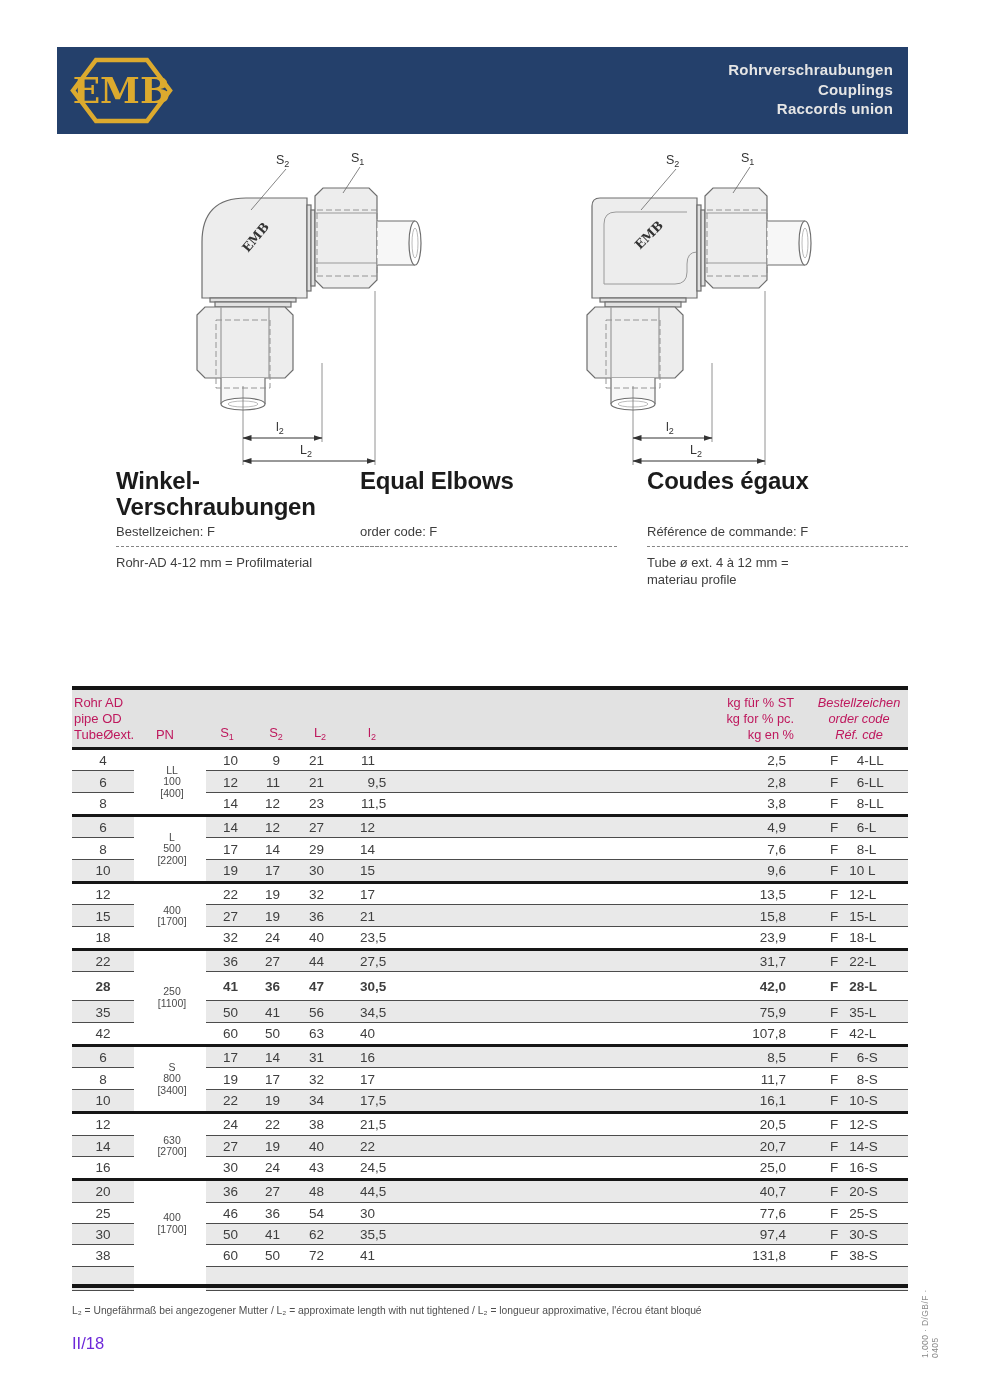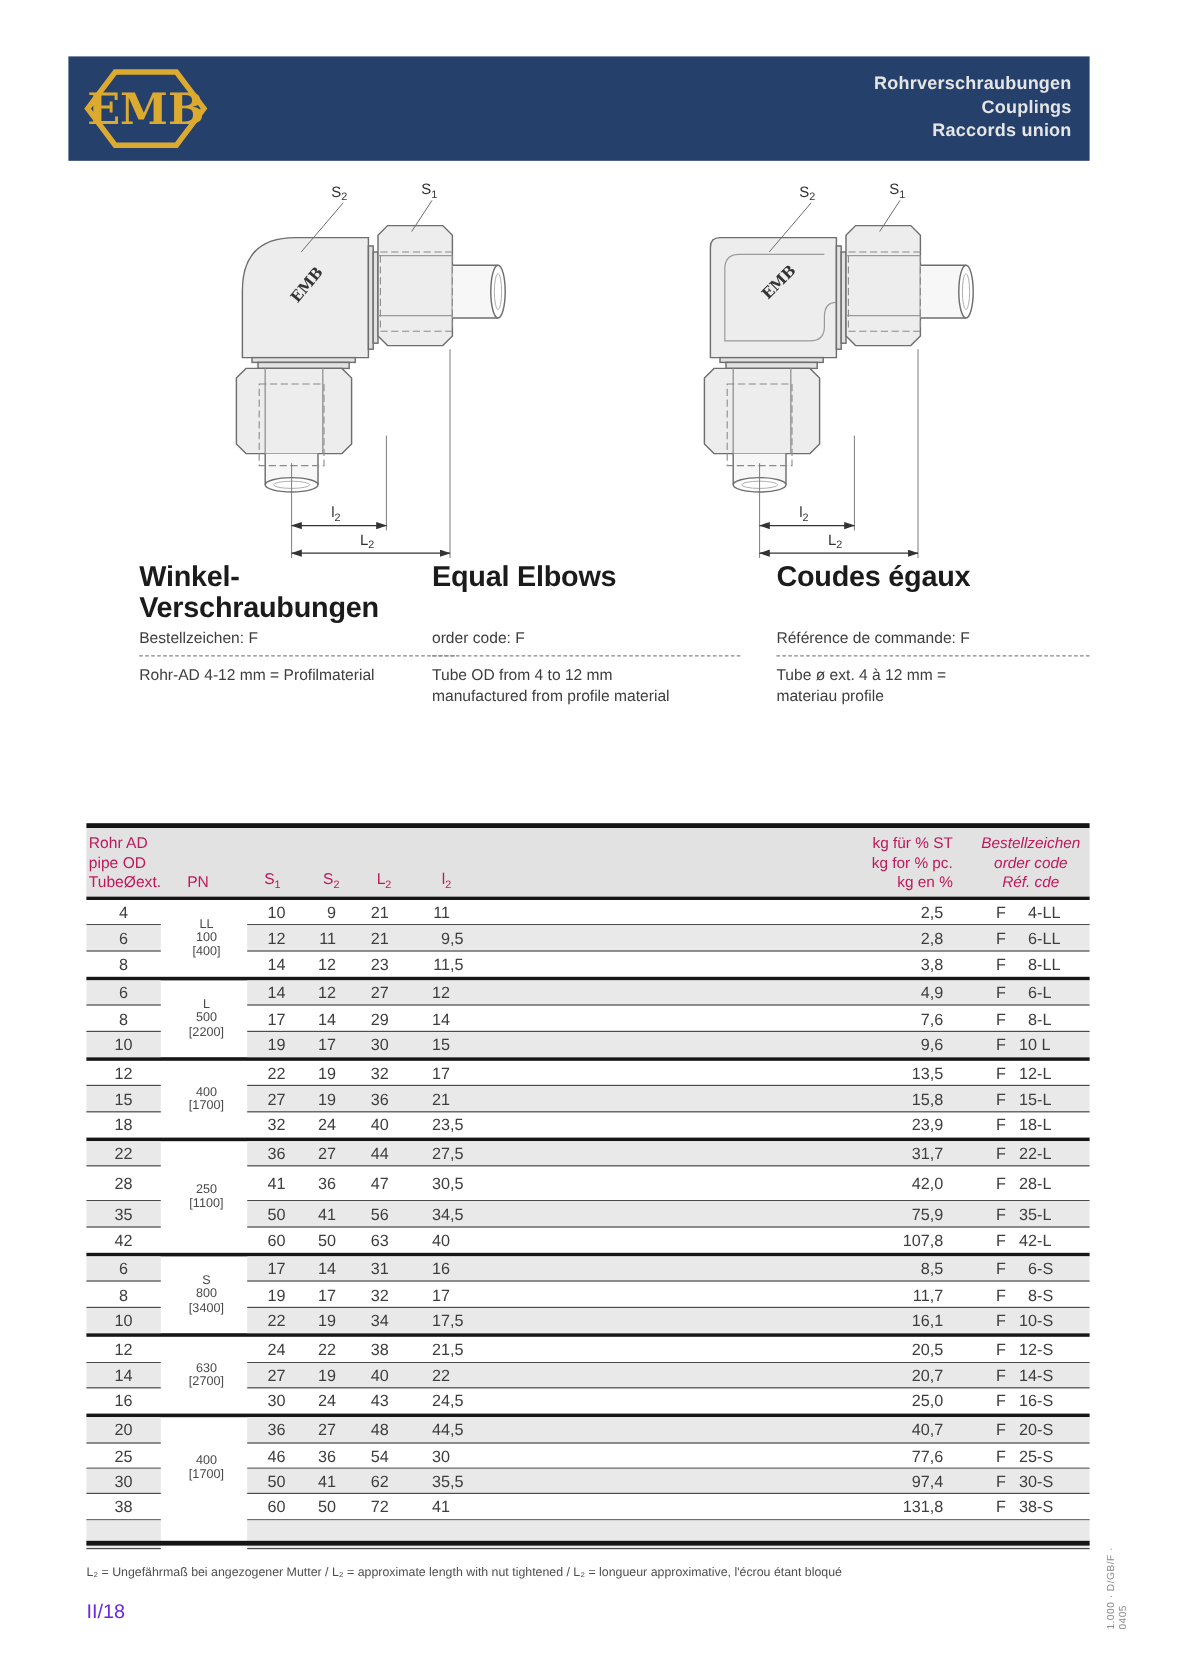--- a/index.html
+++ b/index.html
@@ -25,21 +25,21 @@
   .sec-code{position:absolute;left:0;top:56px;font-size:13px;color:#3e3e3e;}
   .sec-dash{position:absolute;left:0;top:78px;width:100%;border-top:1.6px dashed #858585;}
   .sec-desc{position:absolute;left:0;top:86px;font-size:13px;line-height:17px;color:#3e3e3e;}
 
   
   .table{position:absolute;left:72px;top:686px;width:836px;}
   .trule{height:4px;background:#151515;}
   .trule-mid{height:3px;background:#151515;}
   .thead{position:relative;height:57px;background:#e2e2e2;font-size:13px;color:#be185d;}
   .th-col1{position:absolute;left:2px;top:5px;line-height:16px;}
-  .th-pn{position:absolute;left:84px;width:34px;bottom:5px;text-align:left;}
+  .th-pn{position:absolute;left:68px;width:34px;bottom:5px;text-align:right;}
   .dimh{position:absolute;bottom:5px;width:40px;text-align:center;}
   .th-kg{position:absolute;left:540px;width:182px;top:5px;text-align:right;font-size:12.8px;line-height:16px;}
   .th-code{position:absolute;left:712px;width:150px;top:5px;text-align:center;font-size:12.8px;line-height:16px;font-style:italic;}
   .sub{font-size:9px;vertical-align:-3px;}
 
   .tgroup{position:relative;}
   .gdivider{height:3px;background:#161616;}
   .trow{position:relative;}
   .seg{position:absolute;top:0;bottom:0;background:transparent;}
   .seg1{left:0;width:62px;border-bottom:1.6px solid #4c4c4c;}
@@ -198,24 +198,20 @@
     <div class="sec-desc">
       <div>Rohr-AD 4-12 mm = Profilmaterial</div>
     </div>
   </div>
   <div class="sec sec2">
     <div class="sec-title">
       <div>Equal Elbows</div>
     </div>
     <div class="sec-code">order code: F</div>
     <div class="sec-dash"></div>
-    <div class="sec-desc">
-      <div>Tube OD from 4 to 12 mm</div>
-      <div>manufactured from profile material</div>
-    </div>
   </div>
   <div class="sec sec3">
     <div class="sec-title">
       <div>Coudes égaux</div>
     </div>
     <div class="sec-code">Référence de commande: F</div>
     <div class="sec-dash"></div>
     <div class="sec-desc">
       <div>Tube ø ext. 4 à 12 mm =</div>
       <div>materiau profile</div>
@@ -439,21 +435,21 @@
               <span class="int">27</span>
               <span class="dec">,5</span>
             </div>
             <div class="c c-kg">31,7</div>
             <div class="c c-code">
               <span class="cf">F</span>
               <span class="cn">22</span>
               <span class="cs">-L</span>
             </div>
           </div>
-          <div class="trow" style="height: 29px;">
+          <div class="trow" style="height: 29px; font-weight: bold;">
             <div class="seg seg1"></div>
             <div class="seg seg3"></div>
             <div class="c c-od">28</div>
             <div class="c c-s1">41</div>
             <div class="c c-s2">36</div>
             <div class="c c-l2b">47</div>
             <div class="c c-l2s">
               <span class="int">30</span>
               <span class="dec">,5</span>
             </div>

